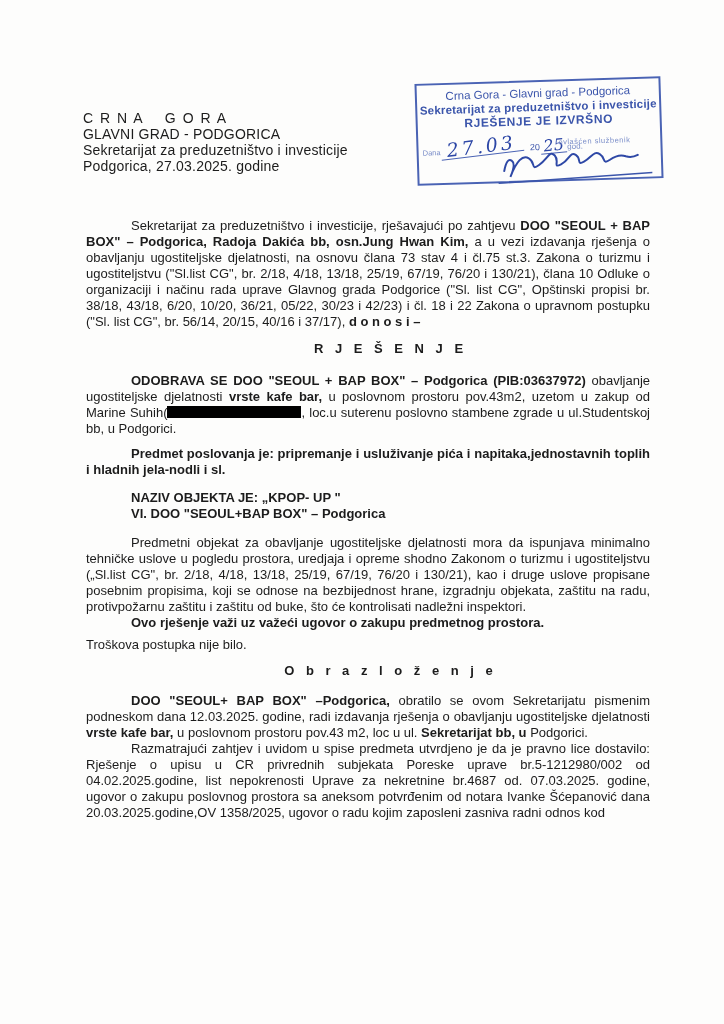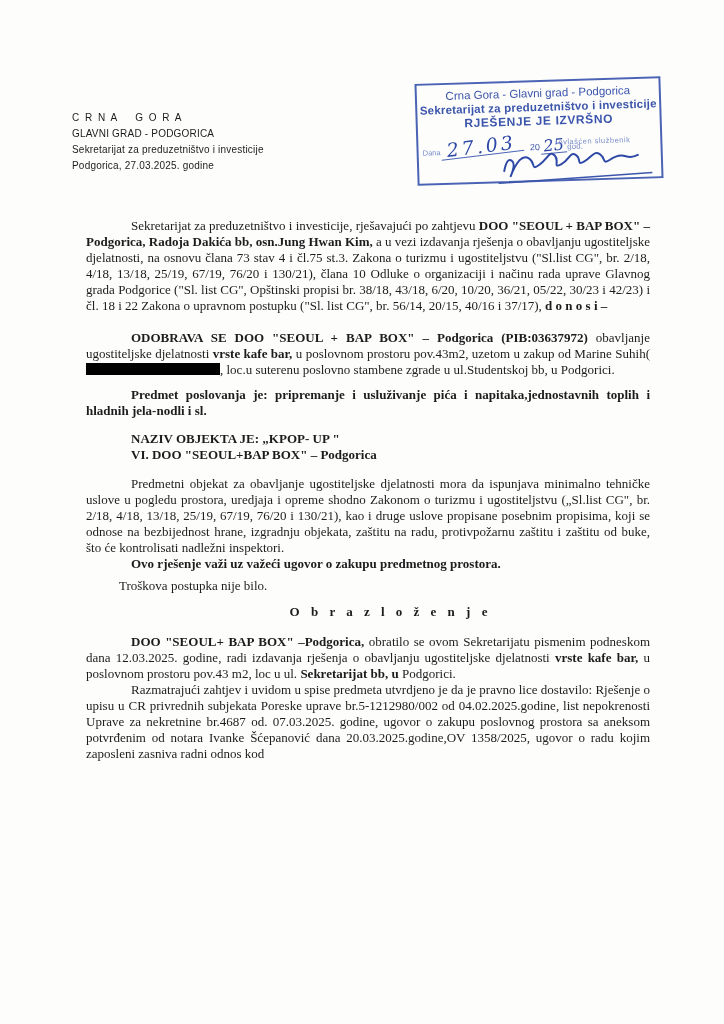--- a/index.html
+++ b/index.html
@@ -8,22 +8,22 @@
     width:724px;height:1024px;
     margin:0 auto;
     background:#fdfdfc;
     font-family:"Liberation Sans",sans-serif;
     color:#1c1c1c;
     overflow:hidden;
     box-shadow:0 0 4px rgba(0,0,0,.2);
   }
   
   .letterhead{
-    position:absolute;left:72px;top:110px;
-    font-size:10px;line-height:16px;letter-spacing:.2px;
+    position:absolute;left:83px;top:110px;
+    font-size:14px;line-height:16px;letter-spacing:.2px;
   }
   .lh-line{white-space:pre;}
   .lh-spaced{letter-spacing:1.5px;}
   
   .stamp{
     position:absolute;left:416px;top:80px;width:246px;height:102px;
     transform:rotate(-1.8deg);
     border:2px solid #4a63b4;
     color:#3b55ab;
     box-sizing:border-box;
@@ -50,24 +50,23 @@
   .stamp-official{
     position:absolute;right:30px;top:56px;
     font-size:7.5px;color:#7b8ec9;letter-spacing:.5px;
   }
   .stamp-signature{position:absolute;right:2px;top:60px;overflow:visible;}
   
   .content{
     position:absolute;left:86px;top:218px;width:564px;
     font-size:13px;line-height:16px;
     text-align:justify;
-    font-family:Liberation Serif, serif;
   }
   .content p{margin:0;text-indent:45px;}
-  .content .no-indent{text-indent:0;margin-left:33px;}
+  .content .no-indent{text-indent:0;}
   .b{font-weight:bold;}
   .bold-p{font-weight:bold;}
   .heading{
     text-align:center;text-indent:0;font-weight:bold;
     letter-spacing:4px;
   }
   .h1{margin-top:11px !important;}
   .p2{margin-top:16px !important;}
   .p3{margin-top:9px !important;}
   .p4a{margin-top:12px !important;}
@@ -106,20 +105,21 @@
     <div class="stamp-official">ovlašćen službenik</div>
     <svg class="stamp-signature" width="165" height="48" viewBox="0 0 165 48">
       <path d="M10,28 q3,-14 8,-10 q4,3 -2,16 q10,-24 19,-18 c7,4 1,13 10,7 9,-6 11,-15 16,-9 5,6 -3,13 6,9 9,-4 9,-13 15,-9 6,4 0,11 8,7 8,-4 10,-11 16,-7 6,4 2,11 10,6 q9,-6 16,-3 q6,2 12,-1" stroke="#2e48a6" stroke-width="2" fill="none" stroke-linecap="round"></path>
       <path d="M4,40 L158,34" stroke="#3b55ab" stroke-width="1.5" fill="none"></path>
     </svg>
   </div>
 
   <div class="content">
     <p><span>Sekretarijat za preduzetništvo i investicije, rješavajući po zahtjevu  </span><span class="b">DOO "SEOUL + BAP BOX" – Podgorica, Radoja Dakića bb, osn.Jung Hwan Kim,</span><span> a u vezi  izdavanja rješenja o obavljanju ugostiteljske djelatnosti, na osnovu člana 73 stav 4 i čl.75 st.3.  Zakona o turizmu i ugostiteljstvu  ("Sl.list CG", br. 2/18, 4/18, 13/18, 25/19, 67/19, 76/20 i 130/21), člana 10 Odluke o organizaciji i načinu rada uprave Glavnog grada  Podgorice ("Sl. list CG", Opštinski propisi br. 38/18, 43/18, 6/20, 10/20, 36/21, 05/22, 30/23 i 42/23) i čl. 18 i 22 Zakona o  upravnom postupku ("Sl. list CG", br. 56/14, 20/15, 40/16 i 37/17),  </span><span class="b">d o n o s i –</span></p>
 
+    <p class="heading h1">R J E Š E N J E</p>
 
     <p class="p2"><span class="b">ODOBRAVA SE  DOO "SEOUL + BAP BOX" – Podgorica (PIB:03637972)</span><span> obavljanje ugostiteljske djelatnosti </span><span class="b">vrste kafe bar,</span><span> u poslovnom prostoru pov.43m2, uzetom u zakup od Marine Suhih(</span><span class="redact"></span><span>, loc.u suterenu poslovno stambene zgrade u ul.Studentskoj bb, u Podgorici.</span></p>
 
     <p class="bold-p p3">Predmet poslovanja je: pripremanje i usluživanje pića i napitaka,jednostavnih toplih i hladnih jela-nodli i sl.</p>
 
     <p class="bold-p p4a">NAZIV OBJEKTA JE: „KPOP- UP "</p>
     <p class="bold-p">VI. DOO "SEOUL+BAP BOX" – Podgorica</p>
 
     <p class="p5">Predmetni objekat za obavljanje ugostiteljske djelatnosti mora da ispunjava  minimalno tehničke uslove u pogledu  prostora, uredjaja i opreme shodno Zakonom o turizmu i ugostiteljstvu („Sl.list CG", br. 2/18, 4/18, 13/18, 25/19, 67/19, 76/20 i 130/21), kao i druge uslove propisane posebnim propisima, koji  se odnose na  bezbijednost  hrane, izgradnju objekata, zaštitu  na  radu, protivpožarnu zaštitu i zaštitu od  buke,  što će kontrolisati   nadležni inspektori.</p>
     <p class="bold-p">Ovo rješenje važi uz važeći ugovor o zakupu predmetnog prostora.</p>

